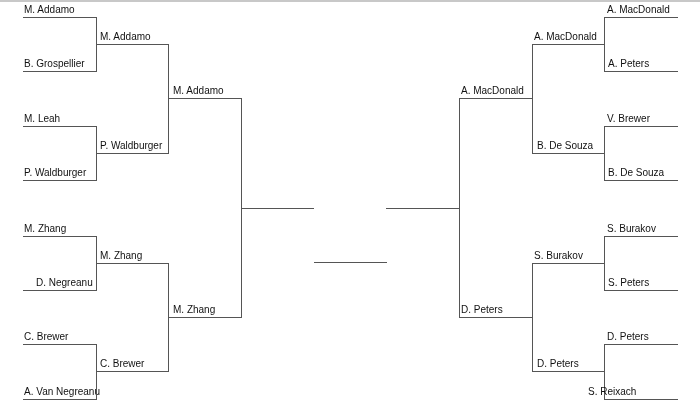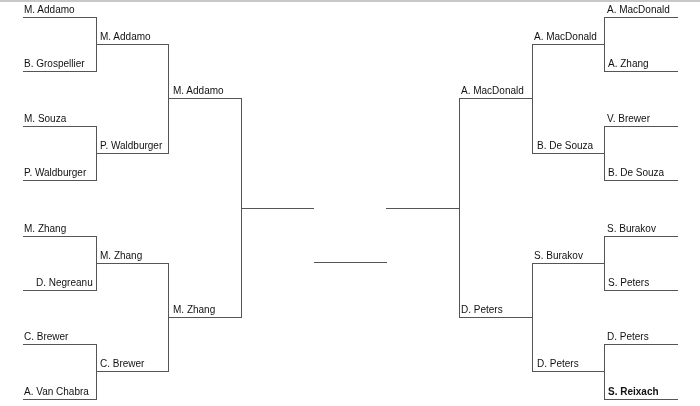--- a/index.html
+++ b/index.html
@@ -14,31 +14,31 @@
 </head>
 <body>
 
 <div id="top-border"></div>
 <div id="bracket">
     <div class="h" style="left: 23px; width: 73px; top: 17px;"></div>
     <span class="lbl" style="left: 24px; top: 4px;">M. Addamo</span>
     <div class="h" style="left: 23px; width: 73px; top: 71px;"></div>
     <span class="lbl" style="left: 24px; top: 58px;">B. Grospellier</span>
     <div class="h" style="left: 23px; width: 73px; top: 126px;"></div>
-    <span class="lbl" style="left: 24px; top: 113px;">M. Souza</span>
+    <span class="lbl" style="left: 24px; top: 113px;">M. Leah</span>
     <div class="h" style="left: 23px; width: 73px; top: 180px;"></div>
     <span class="lbl" style="left: 24px; top: 167px;">P. Waldburger</span>
     <div class="h" style="left: 23px; width: 73px; top: 236px;"></div>
     <span class="lbl" style="left: 24px; top: 223px;">M. Zhang</span>
     <div class="h" style="left: 23px; width: 73px; top: 290px;"></div>
     <span class="lbl" style="left: 24px; top: 277px; padding-left: 12px;">D. Negreanu</span>
     <div class="h" style="left: 23px; width: 73px; top: 344px;"></div>
     <span class="lbl" style="left: 24px; top: 331px;">C. Brewer</span>
     <div class="h" style="left: 23px; width: 73px; top: 399px;"></div>
-    <span class="lbl" style="left: 24px; top: 386px;">A. Van Chabra</span>
+    <span class="lbl" style="left: 24px; top: 386px;">A. Van Negreanu</span>
     <div class="v" style="left: 96px; top: 17px; height: 55px;"></div>
     <div class="v" style="left: 96px; top: 126px; height: 55px;"></div>
     <div class="v" style="left: 96px; top: 236px; height: 55px;"></div>
     <div class="v" style="left: 96px; top: 344px; height: 56px;"></div>
     <div class="h" style="left: 96px; width: 72px; top: 44px;"></div>
     <span class="lbl" style="left: 100px; top: 31px;">M. Addamo</span>
     <div class="h" style="left: 96px; width: 72px; top: 153px;"></div>
     <span class="lbl" style="left: 100px; top: 140px;">P. Waldburger</span>
     <div class="h" style="left: 96px; width: 72px; top: 263px;"></div>
     <span class="lbl" style="left: 100px; top: 250px;">M. Zhang</span>
@@ -69,26 +69,26 @@
     <span class="lbl" style="left: 534px; top: 250px;">S. Burakov</span>
     <div class="h" style="left: 532px; width: 72px; top: 371px;"></div>
     <span class="lbl" style="left: 537px; top: 358px;">D. Peters</span>
     <div class="v" style="left: 604px; top: 17px; height: 55px;"></div>
     <div class="v" style="left: 604px; top: 126px; height: 55px;"></div>
     <div class="v" style="left: 604px; top: 236px; height: 55px;"></div>
     <div class="v" style="left: 604px; top: 344px; height: 56px;"></div>
     <div class="h" style="left: 604px; width: 74px; top: 17px;"></div>
     <span class="lbl" style="left: 607px; top: 4px;">A. MacDonald</span>
     <div class="h" style="left: 604px; width: 74px; top: 71px;"></div>
-    <span class="lbl" style="left: 608px; top: 58px;">A. Zhang</span>
+    <span class="lbl" style="left: 608px; top: 58px;">A. Peters</span>
     <div class="h" style="left: 604px; width: 74px; top: 126px;"></div>
     <span class="lbl" style="left: 607px; top: 113px;">V. Brewer</span>
     <div class="h" style="left: 604px; width: 74px; top: 180px;"></div>
     <span class="lbl" style="left: 608px; top: 167px;">B. De Souza</span>
     <div class="h" style="left: 604px; width: 74px; top: 236px;"></div>
     <span class="lbl" style="left: 607px; top: 223px;">S. Burakov</span>
     <div class="h" style="left: 604px; width: 74px; top: 290px;"></div>
     <span class="lbl" style="left: 608px; top: 277px;">S. Peters</span>
     <div class="h" style="left: 604px; width: 74px; top: 344px;"></div>
     <span class="lbl" style="left: 607px; top: 331px;">D. Peters</span>
     <div class="h" style="left: 604px; width: 74px; top: 399px;"></div>
-    <span class="lbl" style="left: 608px; top: 386px; font-weight: bold;">S. Reixach</span>
+    <span class="lbl" style="left: 588px; top: 386px;">S. Reixach</span>
   </div>
 
 </body></html>

